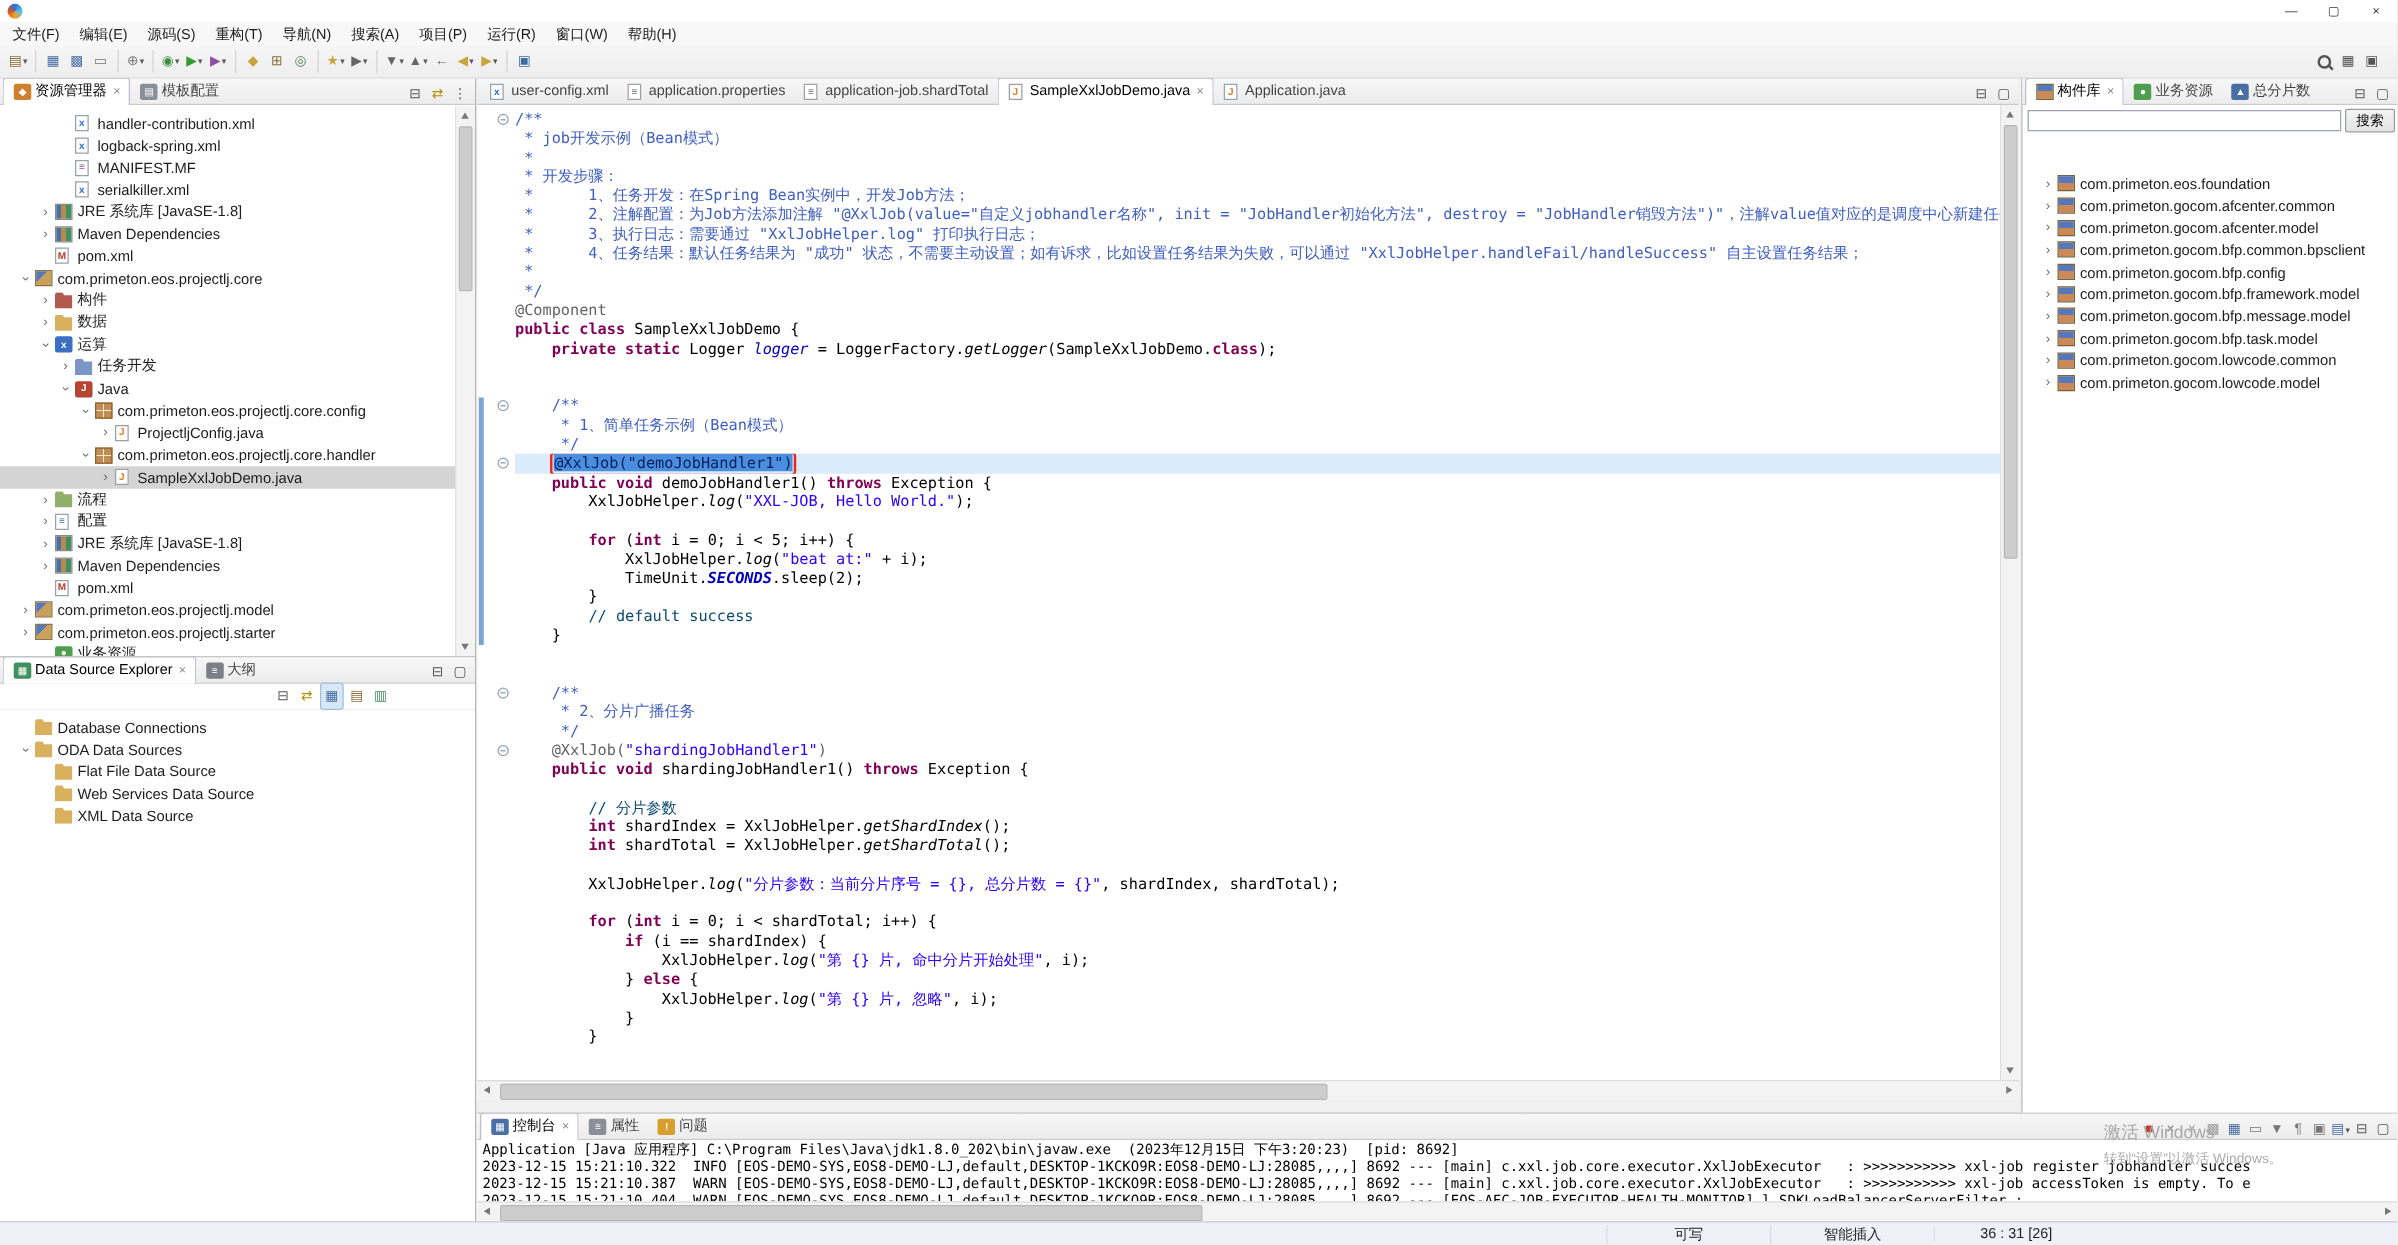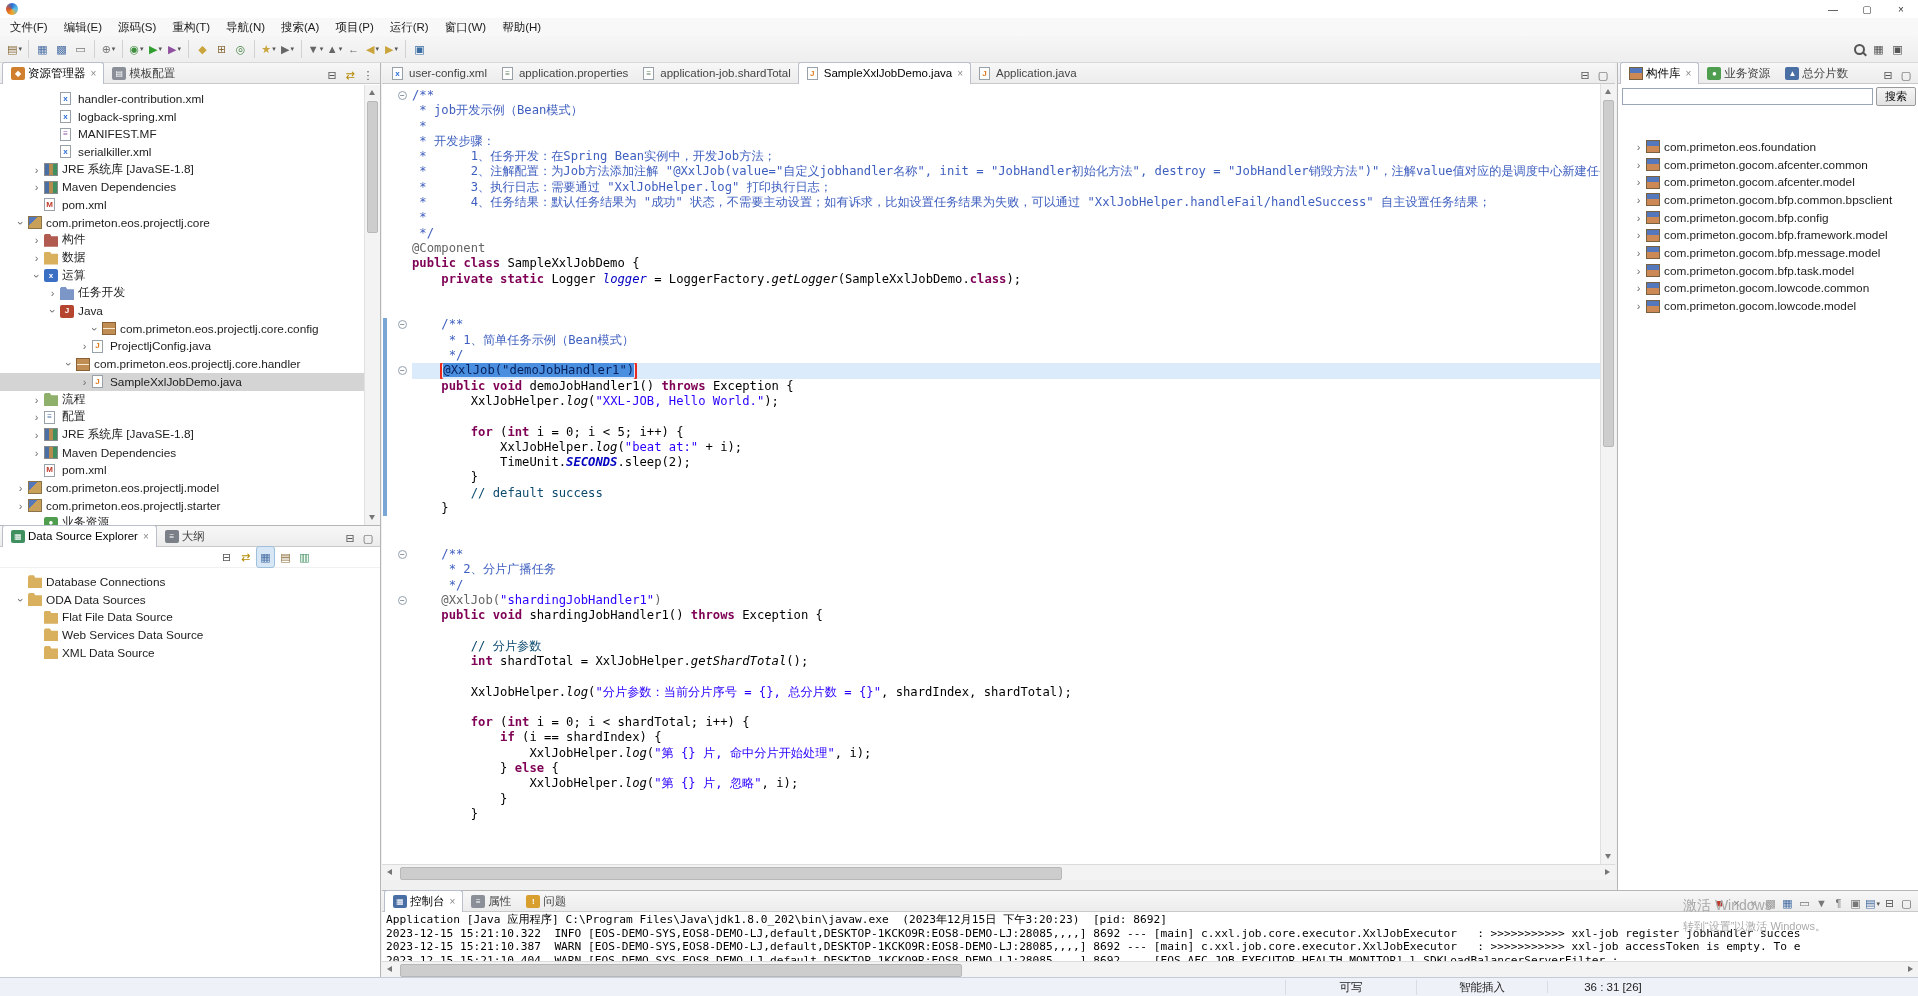--- a/index.html
+++ b/index.html
@@ -325,21 +325,21 @@
           <span class="ic ic-folder" style="background: rgb(124, 150, 200);"></span>
           <span class="tlab">任务开发</span>
         </div>
         <div class="trow" style="padding-left: 46px;">
           <span class="exp open">›</span>
           <span class="ic ic-box" style="background: rgb(181, 69, 47);">
             <span class="icg">J</span>
           </span>
           <span class="tlab">Java</span>
         </div>
-        <div class="trow" style="padding-left: 88px;">
+        <div class="trow" style="padding-left: 62px;">
           <span class="exp open">›</span>
           <span class="ic ic-pkg"></span>
           <span class="tlab">com.primeton.eos.projectlj.core.config</span>
         </div>
         <div class="trow" style="padding-left: 78px;">
           <span class="exp">›</span>
           <span class="ic ic-doc">
             <span class="icg" style="color: rgb(224, 124, 31);">J</span>
           </span>
           <span class="tlab">ProjectljConfig.java</span>
@@ -715,20 +715,25 @@
         </div>
         <div class="cl">
           <span class="ga"></span>
           <span class="gf"></span>
           <span class="ct"></span>
         </div>
         <div class="cl">
           <span class="ga"></span>
           <span class="gf"></span>
           <span class="ct"><span class="tok-p">        </span><span class="tok-c">// 分片参数</span></span>
+        </div>
+        <div class="cl">
+          <span class="ga"></span>
+          <span class="gf"></span>
+          <span class="ct"><span class="tok-p">        </span><span class="tok-k">int</span><span class="tok-p"> shardIndex = XxlJobHelper.</span><span class="tok-m">getShardIndex</span><span class="tok-p">();</span></span>
         </div>
         <div class="cl">
           <span class="ga"></span>
           <span class="gf"></span>
           <span class="ct"><span class="tok-p">        </span><span class="tok-k">int</span><span class="tok-p"> shardTotal = XxlJobHelper.</span><span class="tok-m">getShardTotal</span><span class="tok-p">();</span></span>
         </div>
         <div class="cl">
           <span class="ga"></span>
           <span class="gf"></span>
           <span class="ct"></span>

